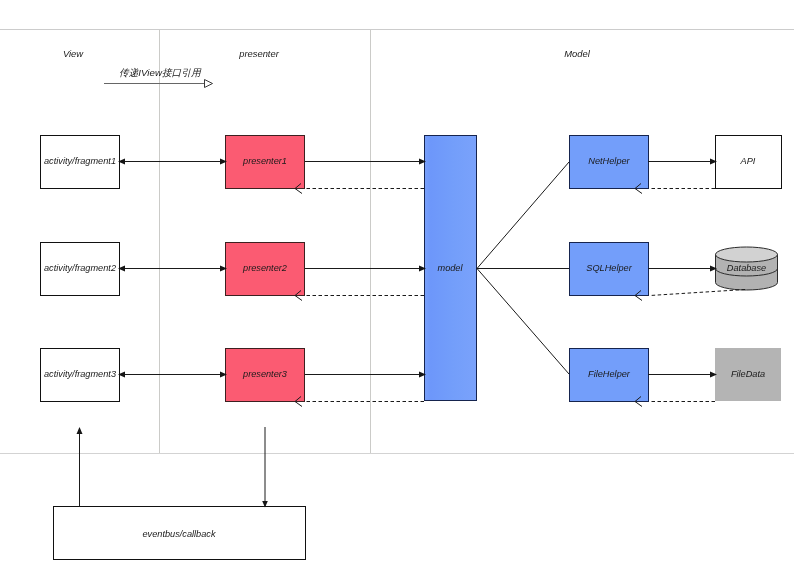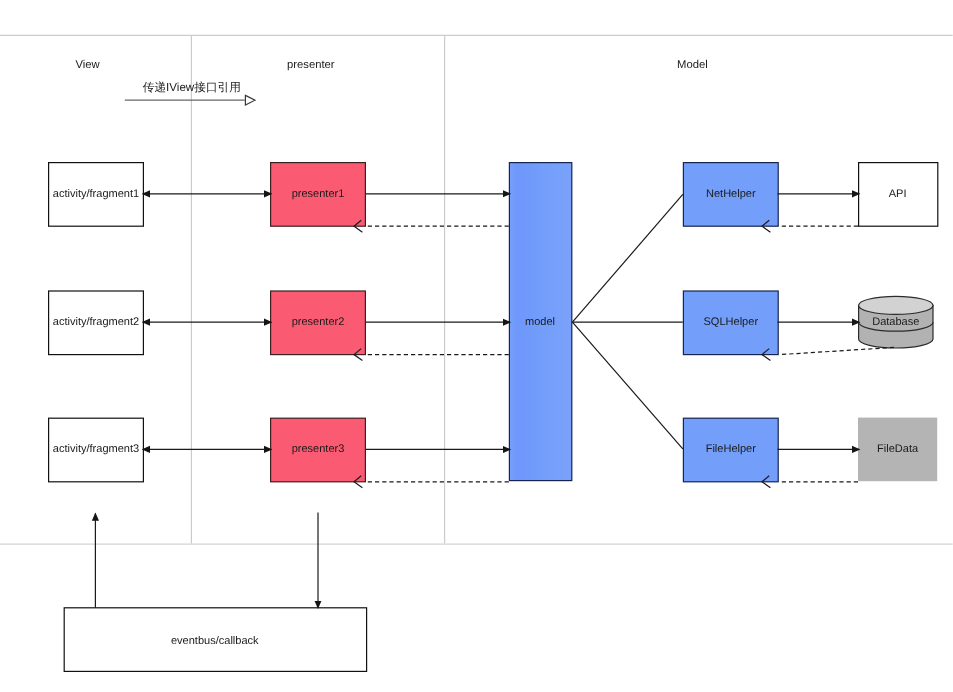--- a/index.html
+++ b/index.html
@@ -1,17 +1,17 @@
 <!DOCTYPE html>
 <html><head>
 <meta charset="utf-8">
 <style>
   html,body{margin:0;padding:0;background:#ffffff;}
   body{width:794px;height:577px;overflow:hidden;font-family:"Liberation Sans",sans-serif;-webkit-font-smoothing:antialiased;}
-  #canvas{position:relative;width:794px;height:577px;}
+  #canvas{position:relative;width:794px;height:577px;font-style:italic;}
   svg{display:block;will-change:transform;}
   .lane-lbl{font-family:"Liberation Sans",sans-serif;font-size:9.4px;fill:#1a1a1a;}
   .box-lbl{font-family:"Liberation Sans",sans-serif;font-size:9.2px;fill:#1a1a1a;}
   .ann-lbl{font-family:"Liberation Sans",sans-serif;font-size:9.7px;fill:#1a1a1a;}
   .shape{stroke-width:1;}
   .conn{stroke:#1a1a1a;stroke-width:1;fill:none;}
 </style>
 </head>
 <body>
 

